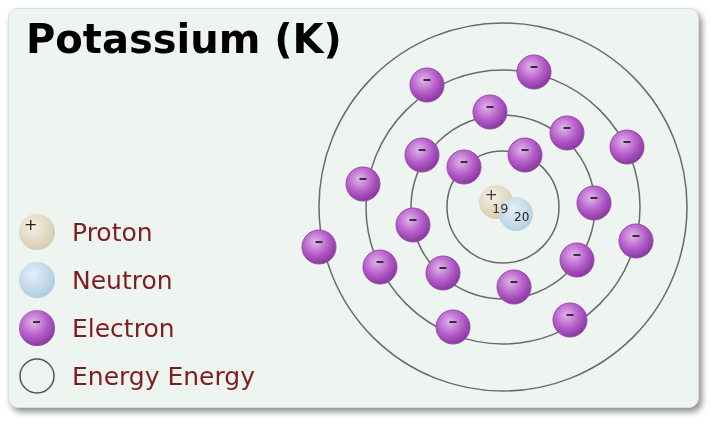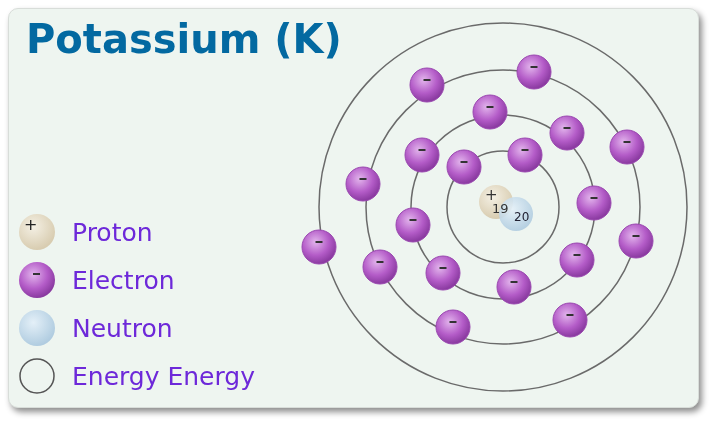--- a/index.html
+++ b/index.html
@@ -1,22 +1,22 @@
 <!DOCTYPE html>
 <html><head>
 <meta charset="utf-8">
 <style>
   html,body{margin:0;padding:0;background:#fff;}
   body{width:720px;height:426px;position:relative;overflow:hidden;font-family:"DejaVu Sans",sans-serif;}
   .panel{position:absolute;left:8px;top:8px;width:689px;height:398px;background:#eef5f0;border:1px solid #d8ddd9;border-radius:10px;box-shadow:3px 4px 6px rgba(0,0,0,0.45);}
-  .title{position:absolute;left:26px;top:16px;font-size:40px;font-weight:bold;color:#0369a1;letter-spacing:0px;}
+  .title{position:absolute;left:26px;top:16px;font-size:40px;font-weight:bold;color:#000000;letter-spacing:0px;}
   .legend{position:absolute;left:18px;top:208px;}
   .leg-row{display:flex;align-items:center;height:48px;}
   .leg-icon{width:38px;height:38px;margin-right:16px;position:relative;}
-  .leg-label{font-size:25px;color:#6d28d9;}
+  .leg-label{font-size:25px;color:#7f1d1d;}
   svg.atom{position:absolute;left:0;top:0;}
 </style>
 </head>
 <body>
 
 <div class="panel"></div>
 <div class="title">Potassium (K)</div>
 
 <svg class="atom" width="720" height="426">
   <defs>
@@ -77,30 +77,30 @@
 <div class="legend">
   <div class="leg-row">
     <svg class="leg-icon" width="38" height="38">
       <circle cx="19" cy="19" r="18" fill="url(#pg)"></circle>
       <text x="6" y="17" font-size="16" fill="#222" font-family="DejaVu Sans, sans-serif">+</text>
     </svg>
     <span class="leg-label">Proton</span>
   </div>
   <div class="leg-row">
     <svg class="leg-icon" width="38" height="38">
+      <circle cx="19" cy="19" r="18" fill="url(#ng)"></circle>
+    </svg>
+    <span class="leg-label">Neutron</span>
+  </div>
+  <div class="leg-row">
+    <svg class="leg-icon" width="38" height="38">
       <circle cx="19" cy="19" r="18" fill="url(#eg)"></circle>
       <rect x="15" y="12" width="7" height="2" fill="#333"></rect>
     </svg>
     <span class="leg-label">Electron</span>
-  </div>
-  <div class="leg-row">
-    <svg class="leg-icon" width="38" height="38">
-      <circle cx="19" cy="19" r="18" fill="url(#ng)"></circle>
-    </svg>
-    <span class="leg-label">Neutron</span>
   </div>
   <div class="leg-row">
     <svg class="leg-icon" width="38" height="38">
       <circle cx="19" cy="19" r="17" fill="none" stroke="#555" stroke-width="1.5"></circle>
     </svg>
     <span class="leg-label">Energy Energy</span>
   </div>
 </div>
 
 </body></html>

